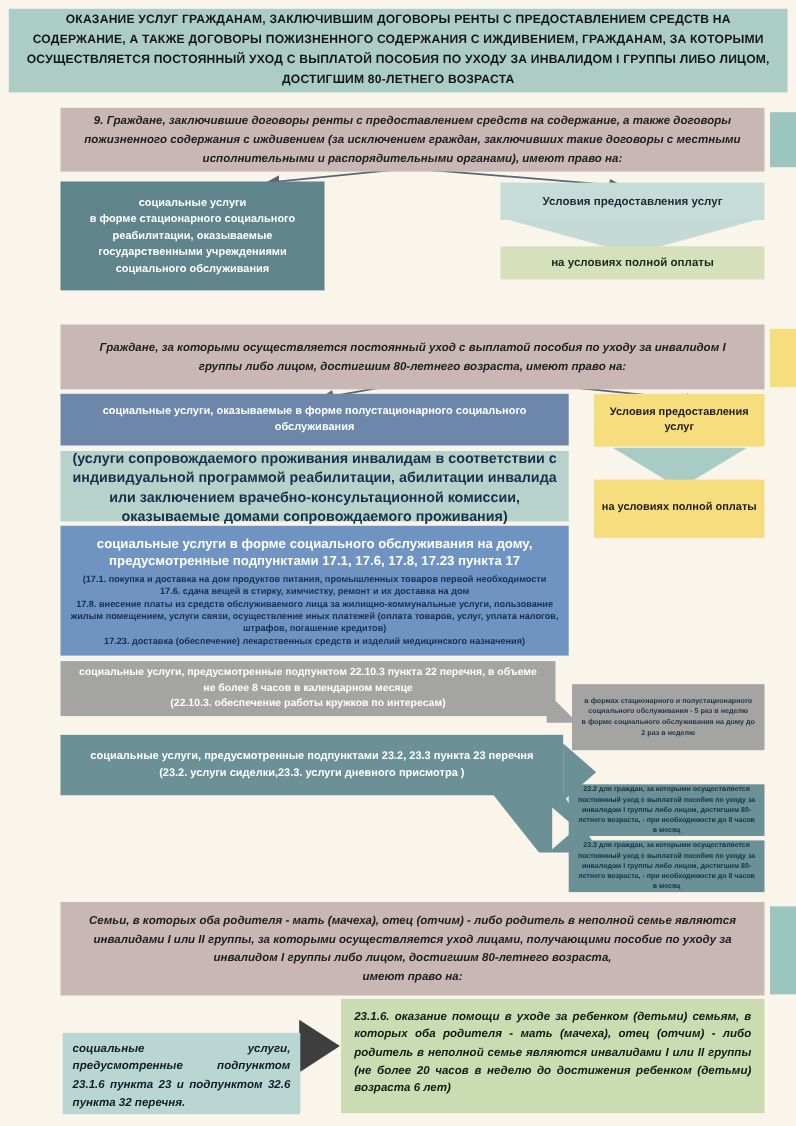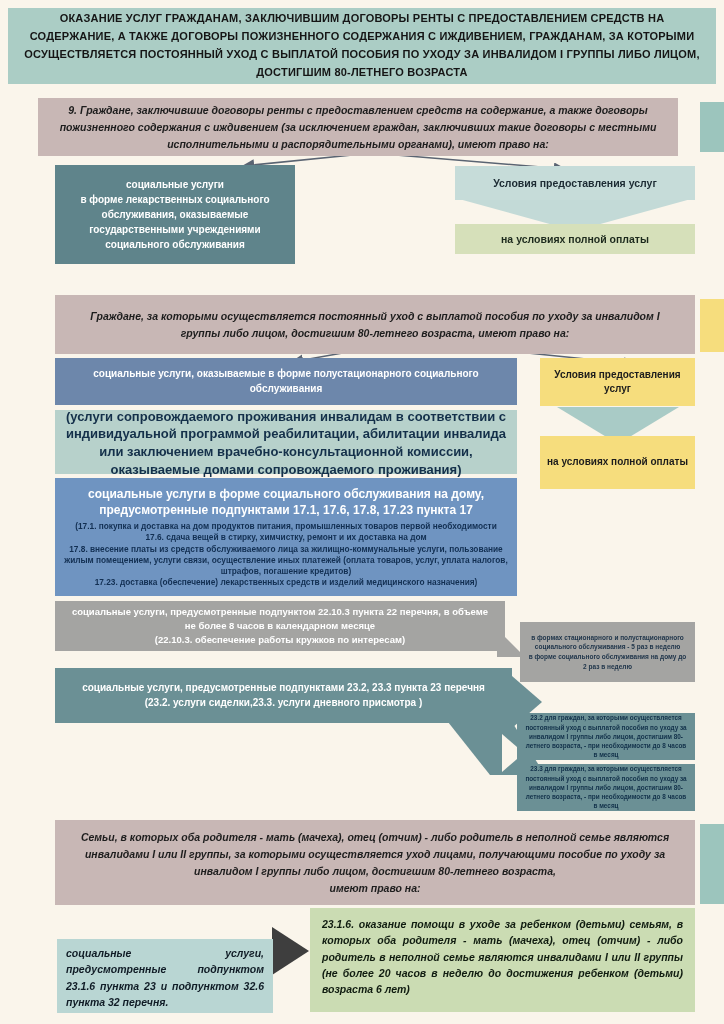--- a/index.html
+++ b/index.html
@@ -18,21 +18,21 @@
   
   .banner{
     left:8px;top:8px;width:708px;height:76px;background:#abcdc5;
     color:#151515;font-size:11px;line-height:1.62;padding:4px 14px;letter-spacing:.2px;
   }
   
   .pink{
     background:#c8b7b5;color:#1d1d1d;font-style:italic;
     font-size:10.5px;line-height:1.62;padding:4px 18px;
   }
-  .h1{left:38px;top:98px;width:640px;height:58px;}
+  .h1{left:55px;top:98px;width:640px;height:58px;}
   .h2{left:55px;top:295px;width:640px;height:59px;}
   .h3{left:55px;top:820px;width:640px;height:85px;}
   .edge-sq{position:absolute;width:24px;}
   .sq1{left:700px;top:102px;height:50px;background:#9cc5bd;}
   .sq2{left:700px;top:299px;height:53px;background:#f6dd7d;}
   .sq3{left:700px;top:824px;height:80px;background:#9cc5bd;}
   
   .stationary{left:55px;top:165px;width:240px;height:99px;background:#5f848b;color:#fff;font-size:10px;line-height:1.5;padding:6px 10px;align-items:center;justify-content:flex-start;padding-top:12px;}
   .cond1{left:455px;top:166px;width:240px;height:34px;background:#c6dcd9;color:#1c2b33;font-size:10.5px;}
   .pay1{left:455px;top:224px;width:240px;height:30px;background:#d6e0ba;color:#1d2a1d;font-size:10.5px;}
@@ -105,21 +105,21 @@
 
   <div class="edge-sq sq1"></div>
   <div class="edge-sq sq2"></div>
   <div class="edge-sq sq3"></div>
 
   <div class="box pink h1">
     <span>9. Граждане, заключившие договоры ренты с предоставлением средств на содержание, а также договоры пожизненного содержания с иждивением (за исключением граждан, заключивших такие договоры с местными исполнительными и распорядительными органами), имеют право на:</span>
   </div>
   <div class="box stationary">
     <span class="pre">социальные услуги
-в форме лекарственных социального обслуживания, оказываемые государственными учреждениями социального обслуживания</span>
+в форме стационарного социального реабилитации, оказываемые государственными учреждениями социального обслуживания</span>
   </div>
   <div class="box cond1">
     <span>Условия предоставления услуг</span>
   </div>
   <div class="box pay1">
     <span>на условиях полной оплаты</span>
   </div>
 
   <div class="box pink h2">
     <span>Граждане, за которыми осуществляется постоянный уход с выплатой пособия по уходу за инвалидом I группы либо лицом, достигшим 80-летнего возраста, имеют право на:</span>

